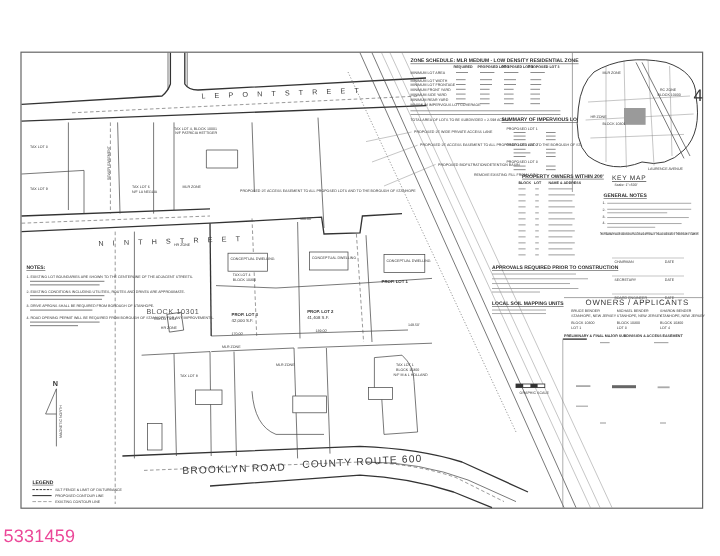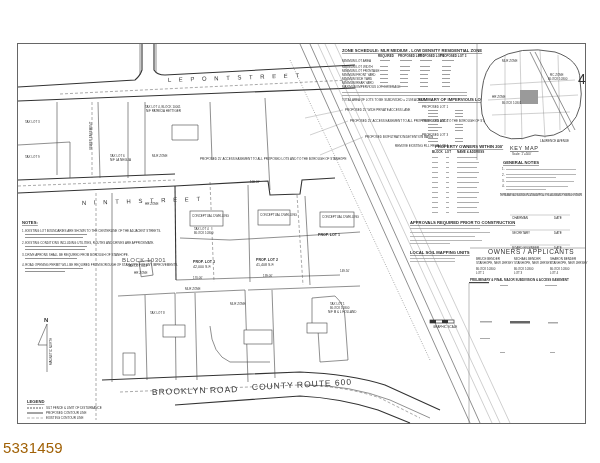--- a/index.html
+++ b/index.html
@@ -7,21 +7,21 @@
          font-family: "Liberation Sans", sans-serif; color: #222; }
   .sheet { position: absolute; left: 0; top: 0; width: 600px; height: 463px; }
   svg text { font-family: "Liberation Sans", sans-serif; fill: #333; }
   .lbl-xs { font-size: 3px; }
   .lbl-s { font-size: 3.6px; }
   .lbl-road { font-size: 8.5px; letter-spacing: 1px; fill: #3a3a3a; }
   .lbl-street { font-size: 6px; letter-spacing: 3px; fill: #3a3a3a; }
   .lbl-hdr { font-size: 4.2px; font-weight: bold; text-decoration: underline; fill: #2a2a2a; }
   .lbl-owners { font-size: 6.5px; letter-spacing: 0.6px; fill: #333; }
   .lbl-block { font-size: 6px; fill: #555; letter-spacing: 0.5px; }
-  .mls { position: absolute; left: 3px; top: 439px; font-size: 15px; color: #a16207;
+  .mls { position: absolute; left: 3px; top: 439px; font-size: 15px; color: #ec4899;
          font-family: "Liberation Sans", sans-serif; letter-spacing: 0.2px; }
   .ln { stroke: #444; fill: none; stroke-width: 0.6; }
   .ln-b { stroke: #333; fill: none; stroke-width: 1.1; }
   .ln-t { stroke: #777; fill: none; stroke-width: 0.35; }
   .ln-d { stroke: #555; fill: none; stroke-width: 0.5; stroke-dasharray: 3 2; }
   .ln-dd { stroke: #555; fill: none; stroke-width: 0.5; stroke-dasharray: 1 1.5; }
   .box { stroke: #444; fill: #fff; stroke-width: 0.6; }
   .txtbar { fill: #777; }
 </style>
 </head>

